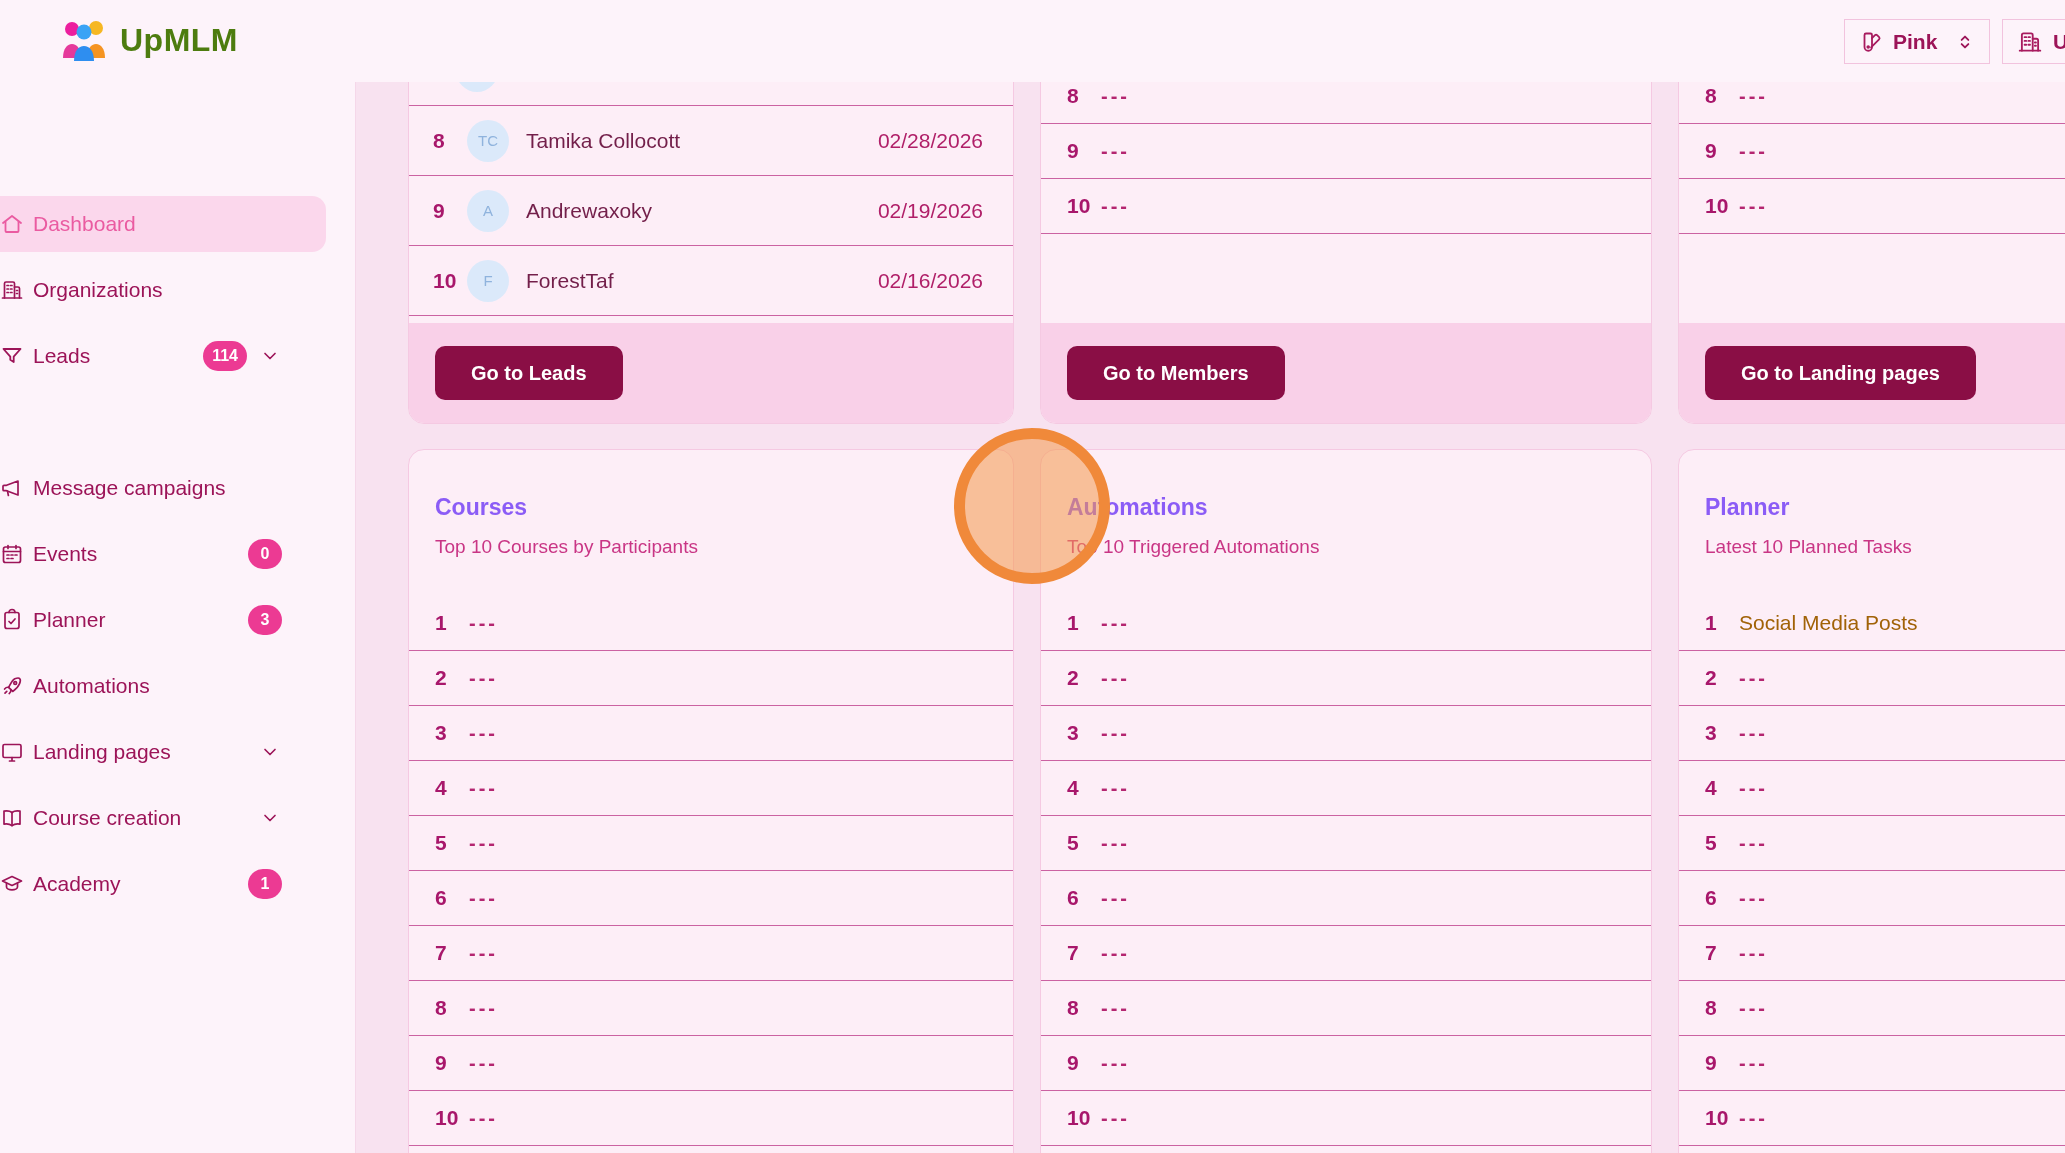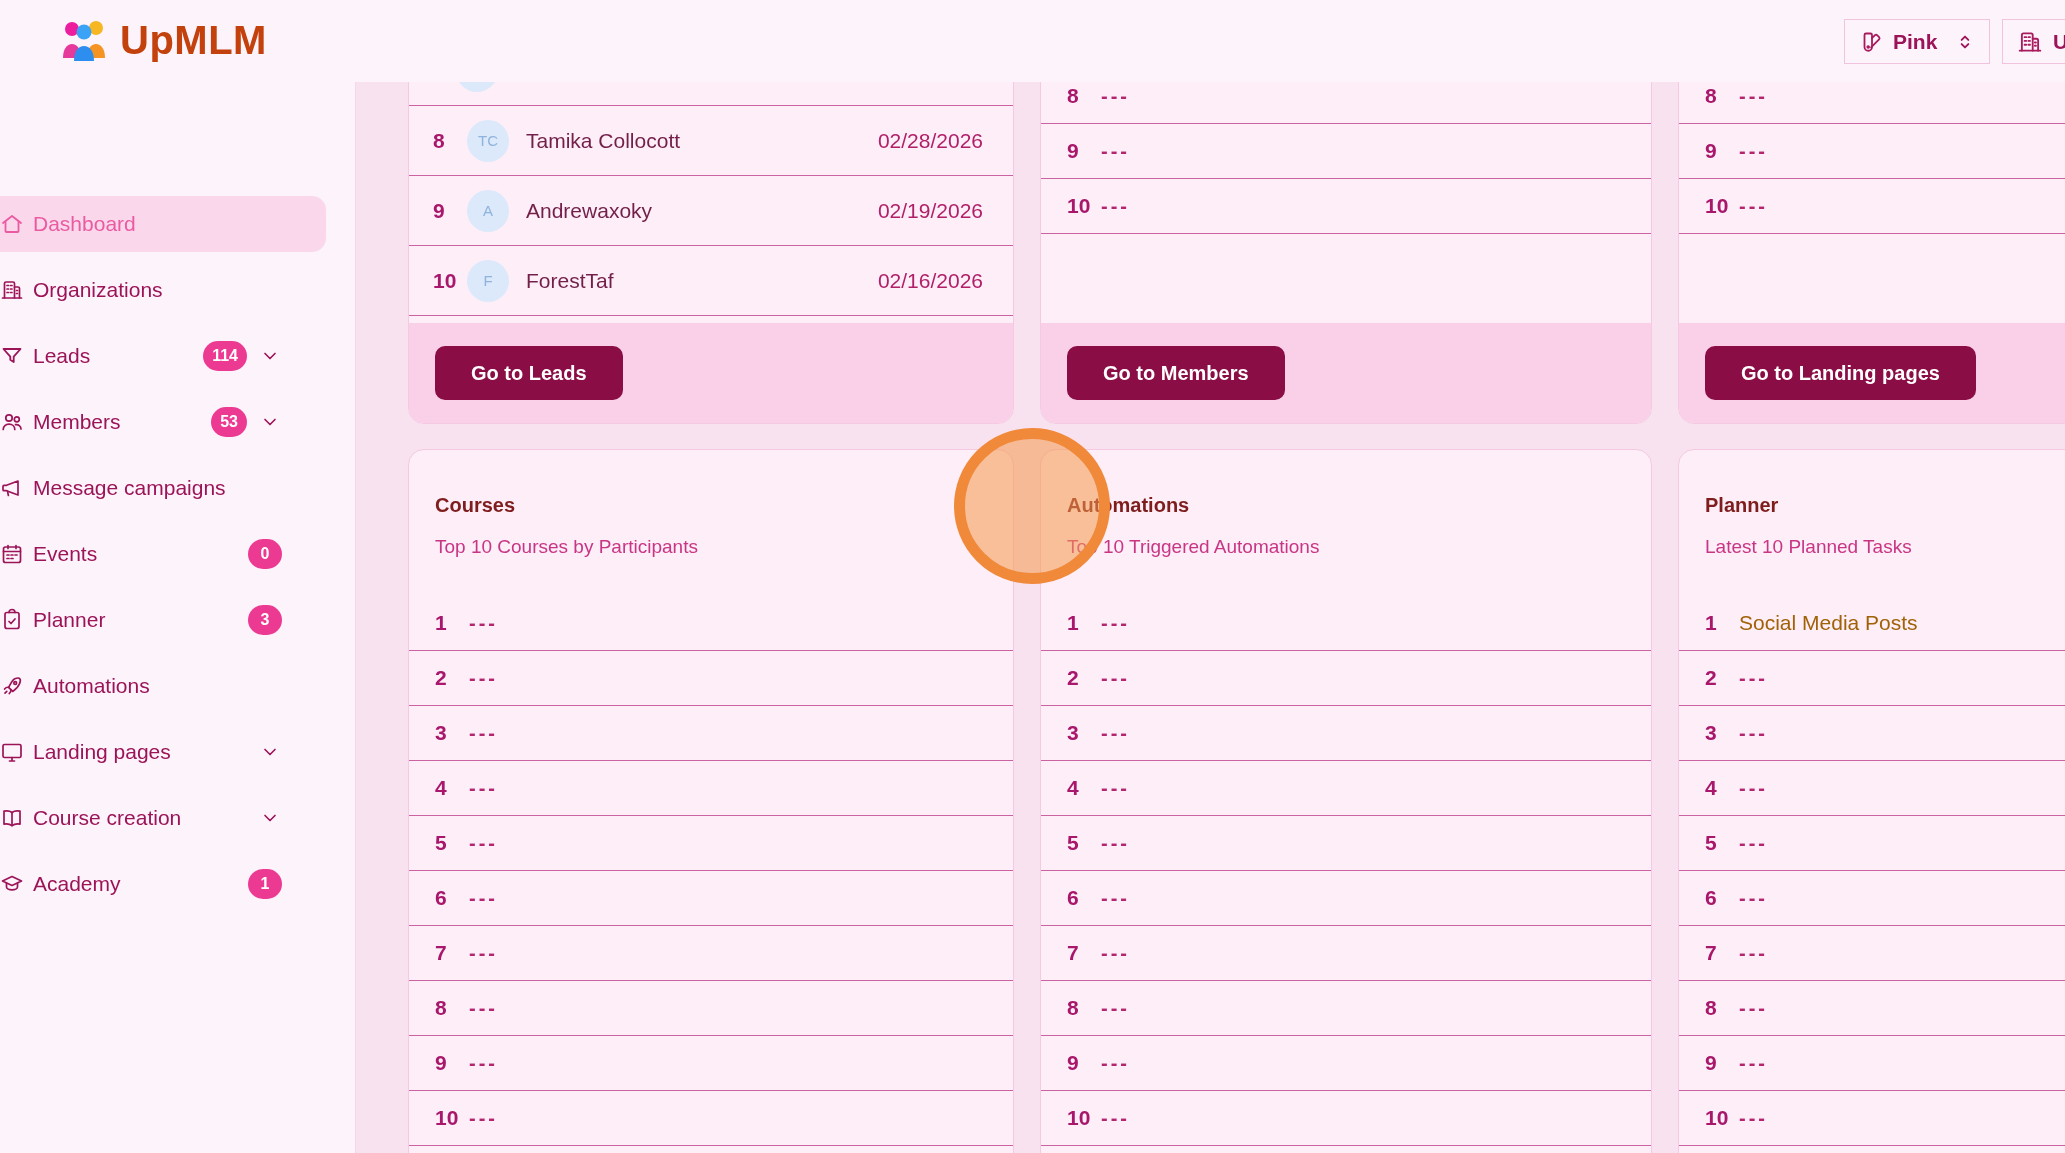--- a/index.html
+++ b/index.html
@@ -9,21 +9,21 @@
     background:#f8e2f0;
     position:relative;
   }
 
   
   .header {
     position:absolute; left:0; top:0; width:2065px; height:82px;
     background:#fdf3fa; z-index:30;
   }
   .logo { position:absolute; left:58px; top:14px; display:flex; align-items:center; gap:10px; }
-  .logo-text { font-size:40px; font-weight:bold; color:#c2410c; letter-spacing:0.5px; }
+  .logo-text { font-size:32px; font-weight:bold; color:#4d7c0f; letter-spacing:0.5px; }
   .hdr-btn {
     position:absolute; top:19px; height:45px;
     display:flex; align-items:center; gap:10px;
     border:1.5px solid #f2c3de; border-radius:0;
     background:#fdf3fa; color:#9c1458; font-weight:bold; font-size:21px;
     padding:0 14px; cursor:pointer;
   }
   .theme-btn { left:1844px; width:146px; }
   .org-btn { left:2002px; width:130px; }
 
@@ -100,21 +100,21 @@
   .bot-compact { top:146px; }
   .crow {
     height:55px; display:flex; align-items:center;
     padding:0 30px 0 26px; border-bottom:1px solid #cb62a2;
   }
   .cval { font-size:20px; color:#b42570; font-weight:bold; letter-spacing:3px; }
   .cval.named { letter-spacing:0; font-weight:normal; color:#a16207; font-size:21px; }
 
   .card-title {
     position:absolute; left:26px; top:44px;
-    font-size:20px; font-weight:bold; color:#7f1d1d;
+    font-size:23px; font-weight:bold; color:#8b5cf6;
   }
   .card-subtitle {
     position:absolute; left:26px; top:86px;
     font-size:19px; color:#c93585;
   }
 
   
   .click-circle {
     position:absolute; left:954px; top:428px; width:156px; height:156px;
     border-radius:50%; border:11px solid #f0893a;
@@ -203,37 +203,20 @@
     </span>
     <span class="s-label">Leads</span>
     <span class="badge b-chev">114</span>
     <span class="s-chev">
       <svg width="20" height="20" viewBox="0 0 24 24" fill="none" stroke="#9c1458" stroke-width="2" stroke-linecap="round" stroke-linejoin="round">
           <path d="M6 9l6 6 6-6"></path>
         </svg>
     </span>
   </div>
 
-  <div class="side-item" style="top:312px">
-    <span class="s-icon">
-      <svg width="24" height="24" viewBox="0 0 24 24" fill="none" stroke="#9c1458" stroke-width="1.7" stroke-linecap="round" stroke-linejoin="round">
-        <circle cx="9" cy="8" r="3.2"></circle>
-          <circle cx="16.8" cy="9.3" r="2.5"></circle>
-        <path d="M3.2 19.5c0-3.2 2.6-5.3 5.8-5.3s5.8 2.1 5.8 5.3"></path>
-        <path d="M15.5 14.6c2.9-.4 5.5 1.5 5.5 4.3"></path>
-      </svg>
-    </span>
-    <span class="s-label">Members</span>
-    <span class="badge b-chev">53</span>
-    <span class="s-chev">
-      <svg width="20" height="20" viewBox="0 0 24 24" fill="none" stroke="#9c1458" stroke-width="2" stroke-linecap="round" stroke-linejoin="round">
-          <path d="M6 9l6 6 6-6"></path>
-        </svg>
-    </span>
-  </div>
 
   <div class="side-item" style="top:378px">
     <span class="s-icon">
       <svg width="24" height="24" viewBox="0 0 24 24" fill="none" stroke="#9c1458" stroke-width="1.7" stroke-linecap="round" stroke-linejoin="round">
         <path d="M18 5L6.5 9.3H4a1 1 0 0 0-1 1v3.4a1 1 0 0 0 1 1h2.5L18 19z"></path>
         <path d="M7.5 15.2l.9 4.3"></path>
       </svg>
     </span>
     <span class="s-label">Message campaigns</span>
   </div>

